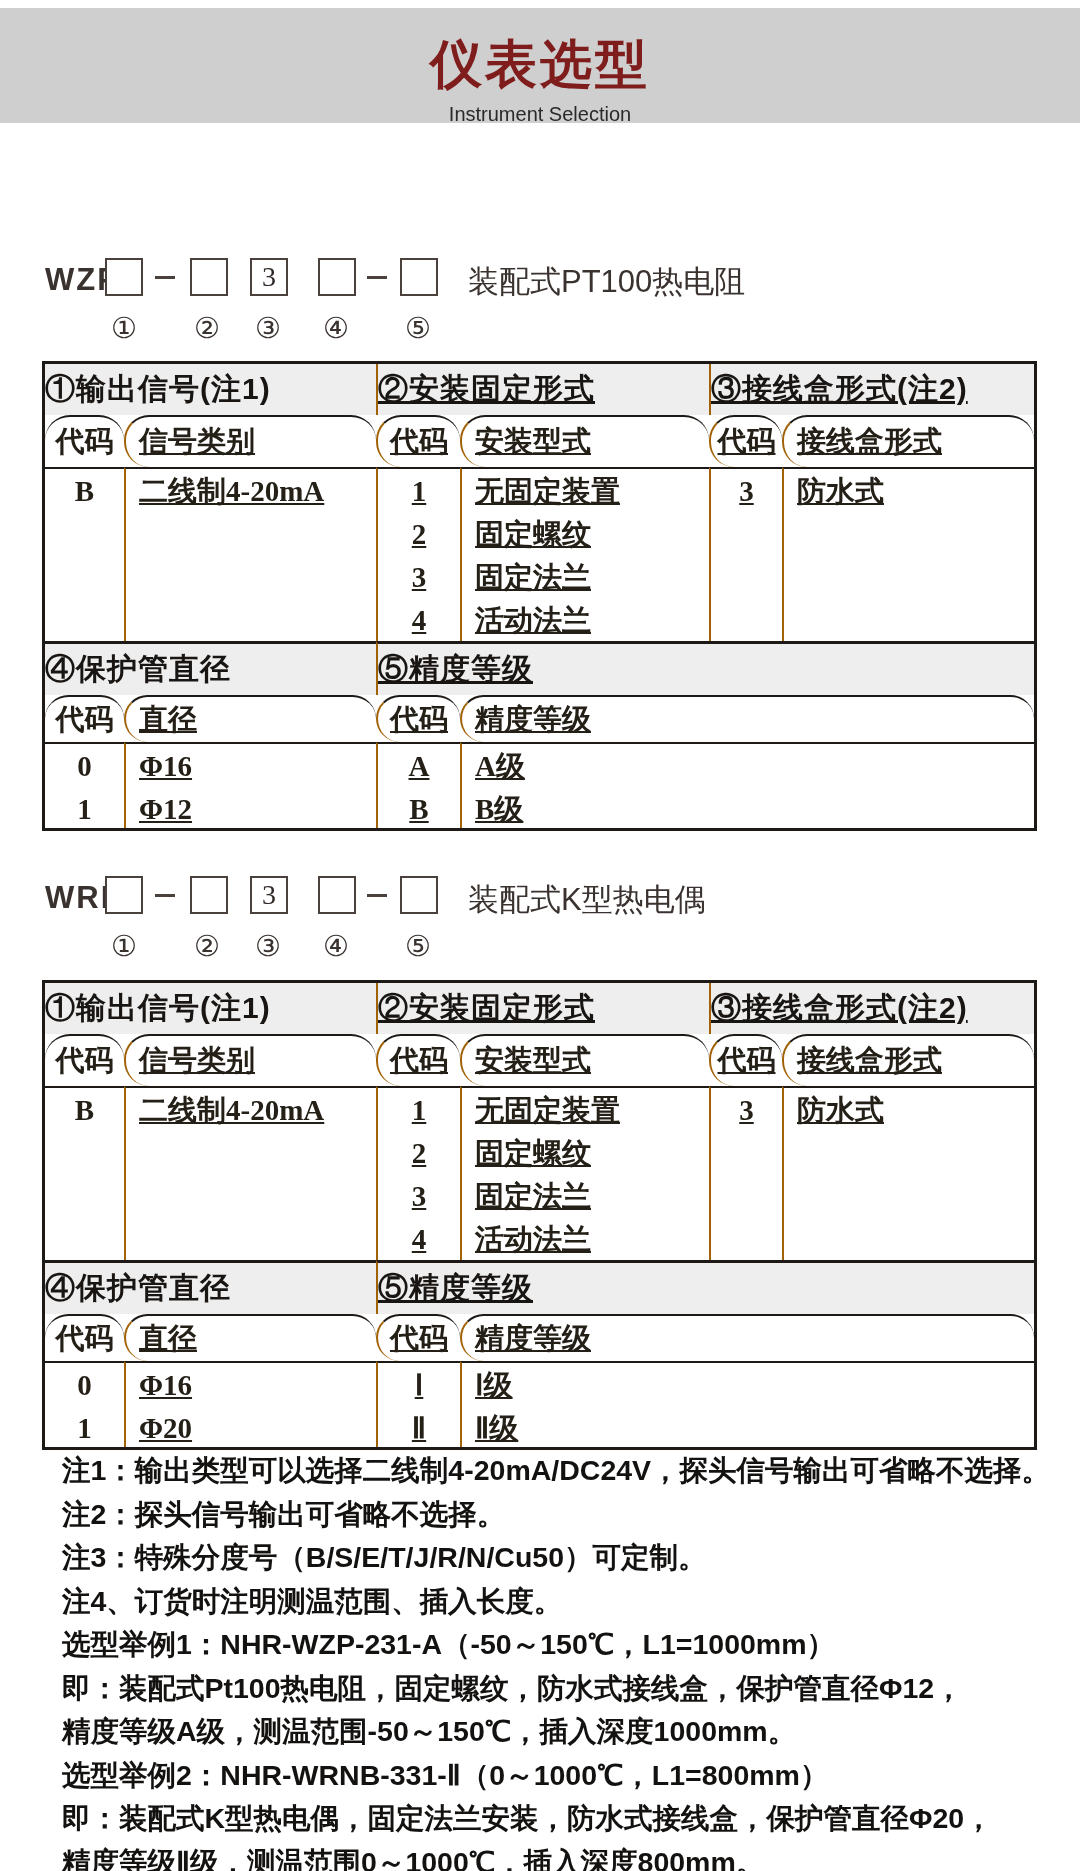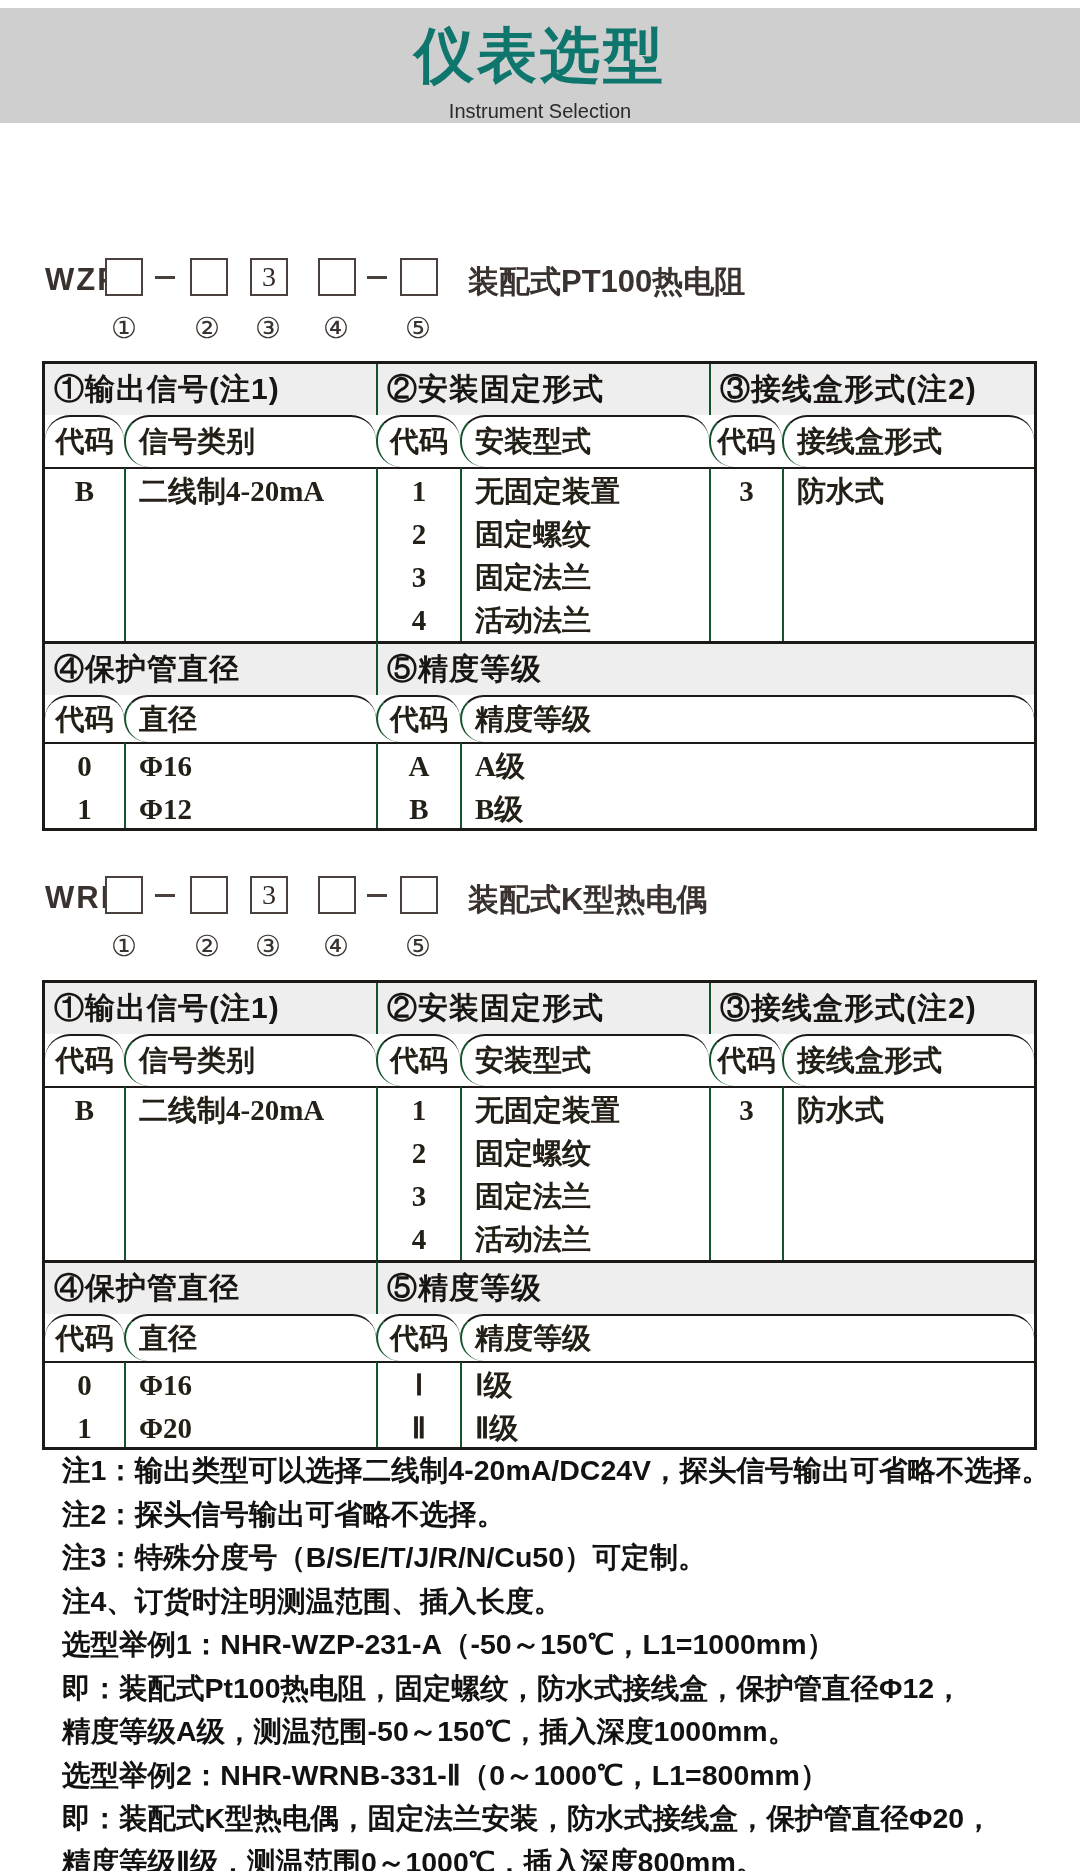--- a/index.html
+++ b/index.html
@@ -4,59 +4,59 @@
 <style>
   * { margin:0; padding:0; box-sizing:border-box; }
   html,body { background:#ffffff; }
   #page {
     position:relative; width:1080px; height:1871px; background:#ffffff;
     overflow:hidden; font-family:"Liberation Sans", sans-serif; color:#1d1916;
   }
 
   
   .band { position:absolute; left:0; top:8px; width:1080px; height:115px; background:#cfcfcf; text-align:center; }
-  .band .title { padding-top:8px; font-size:60px; font-weight:700; color:#0f766e; letter-spacing:3px; }
+  .band .title { padding-top:22px; font-size:52px; font-weight:700; color:#7f1d1d; letter-spacing:3px; }
   .band .subtitle { margin-top:3px; font-size:20px; color:#2a2a2a; }
 
   
   .model-line { position:absolute; left:45px; height:44px; }
   #wzp-line { top:258px; }
   #wrn-line { top:876px; }
   .mprefix { position:absolute; left:0; top:4px; font-size:31px; font-weight:600; color:#39322f; letter-spacing:2px; }
   .cbox { position:absolute; top:0; width:38px; height:38px; border:2px solid #4a413d; background:#fff;
           text-align:center; font-family:"Liberation Serif", serif; font-size:28px; line-height:34px; color:#2e2926; }
   .p1{left:60px} .p2{left:145px} .p3{left:205px} .p4{left:273px} .p5{left:355px}
   .dash { position:absolute; top:18px; width:20px; height:3px; background:#4a413d; }
   .d1{left:110px} .d2{left:322px}
-  .mdesc { position:absolute; left:423px; top:3px; font-size:31px; font-weight:700; color:#39322f; white-space:nowrap; }
+  .mdesc { position:absolute; left:423px; top:3px; font-size:31px; font-weight:400; color:#39322f; white-space:nowrap; }
 
   .digits-row { position:absolute; left:45px; height:36px; font-family:"DejaVu Sans", sans-serif; font-size:29px; color:#39322f; }
   #wzp-digits { top:311px; }
   #wrn-digits { top:929px; }
   .digit { position:absolute; top:0; width:40px; text-align:center; }
   .g1{left:59px} .g2{left:142px} .g3{left:203px} .g4{left:271px} .g5{left:353px}
 
   
   .seltable {
     position:absolute; left:42px; width:995px; background:#ffffff;
     border:3px solid #1d1916; display:grid;
     grid-template-columns:79px 252px 84px 249px 73px 252px;
     grid-template-rows:51px 52px 174px 54px 47px 86px;
   }
   #table1 { top:361px; }
   #table2 { top:980px; }
 
-  .bl  { border-left:2px solid #14532d; }
+  .bl  { border-left:2px solid #a16207;text-decoration:underline; }
   .bt  { border-top:2px solid #1d1916; }
   .bt3 { border-top:3px solid #1d1916; }
   .c12 { grid-column:1/3; } .c34 { grid-column:3/5; } .c56 { grid-column:5/7; }
   .c36 { grid-column:3/7; } .c46 { grid-column:4/7; }
 
   .ghead { background:#eeeeee; font-size:30px; font-weight:700; color:#191513;
-           display:flex; align-items:center; padding-left:9px; letter-spacing:1px; white-space:nowrap; }
+           display:flex; align-items:center; letter-spacing:1px; white-space:nowrap; }
   .sub  { font-family:"Liberation Serif", serif; font-weight:700; font-size:29px; color:#242018;
           display:flex; align-items:center; white-space:nowrap;border-radius:25px; }
   .sub.code { justify-content:center; }
   .sub.val  { padding-left:13px; }
   .bodycell { font-family:"Liberation Serif", serif; font-size:29px; font-weight:600; color:#242018; padding-top:1px; }
   .bodycell .ln { height:43px; line-height:43px; white-space:nowrap; }
   .bodycell.code .ln { text-align:center; }
   .bodycell.val  .ln { padding-left:13px; }
 
   

